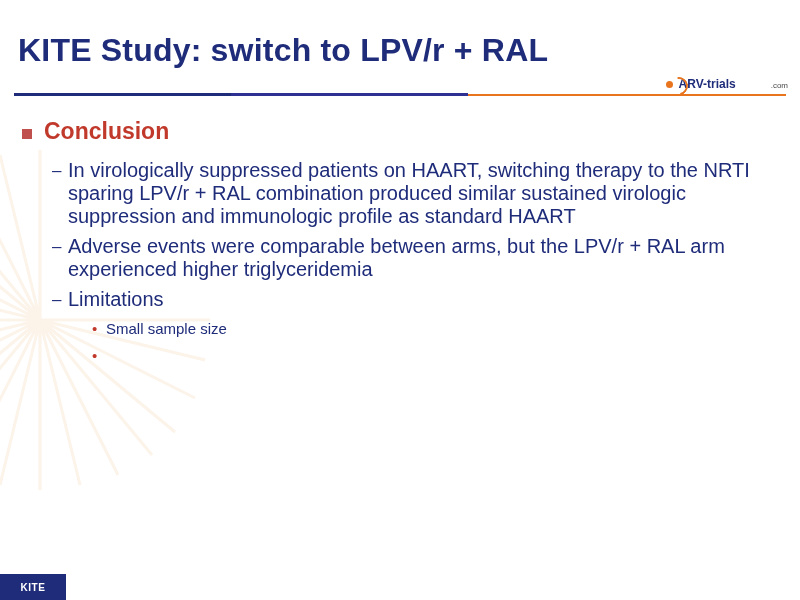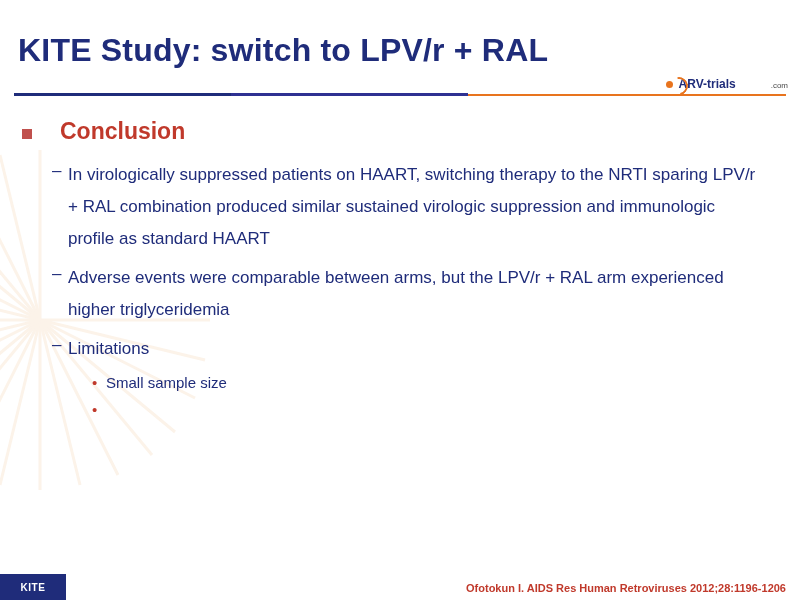--- a/index.html
+++ b/index.html
@@ -132,40 +132,39 @@
     height: 10px;
     background: #C0504D;
     margin-top: 11px;
     margin-right: 12px;
     flex: 0 0 auto;
   }
   .l1 .text {
     font-size: 23px;
     font-weight: bold;
     color: #C0392B;
-    margin-left: 16px;
   }
 
   .l2 {
     display: flex;
     align-items: flex-start;
     margin-left: 52px;
     margin-right: 18px;
     margin-bottom: 7px;
   }
   .l2 .dash {
     color: #1F2C7A;
     font-size: 17px;
     line-height: 23px;
     width: 16px;
     flex: 0 0 auto;
   }
   .l2 .text {
-    font-size: 17px;
-    line-height: 32px;
+    font-size: 20px;
+    line-height: 23px;
     color: #1F2C7A;
     max-width: 690px;
   }
 
   .l3 {
     display: flex;
     align-items: flex-start;
     margin-left: 92px;
     margin-bottom: 6px;
   }
@@ -288,14 +287,13 @@
   </div>
 
   <div class="l3">
     <div class="bullet">•</div>
   </div>
 
 </div>
 
 <div class="footer-bar">
   <div class="footer-tab">KITE</div>
-  <div class="footer-ref">Ofotokun I. AIDS Res Human Retroviruses 2012;28:1196-1206</div>
 </div>
 
 </body></html>

